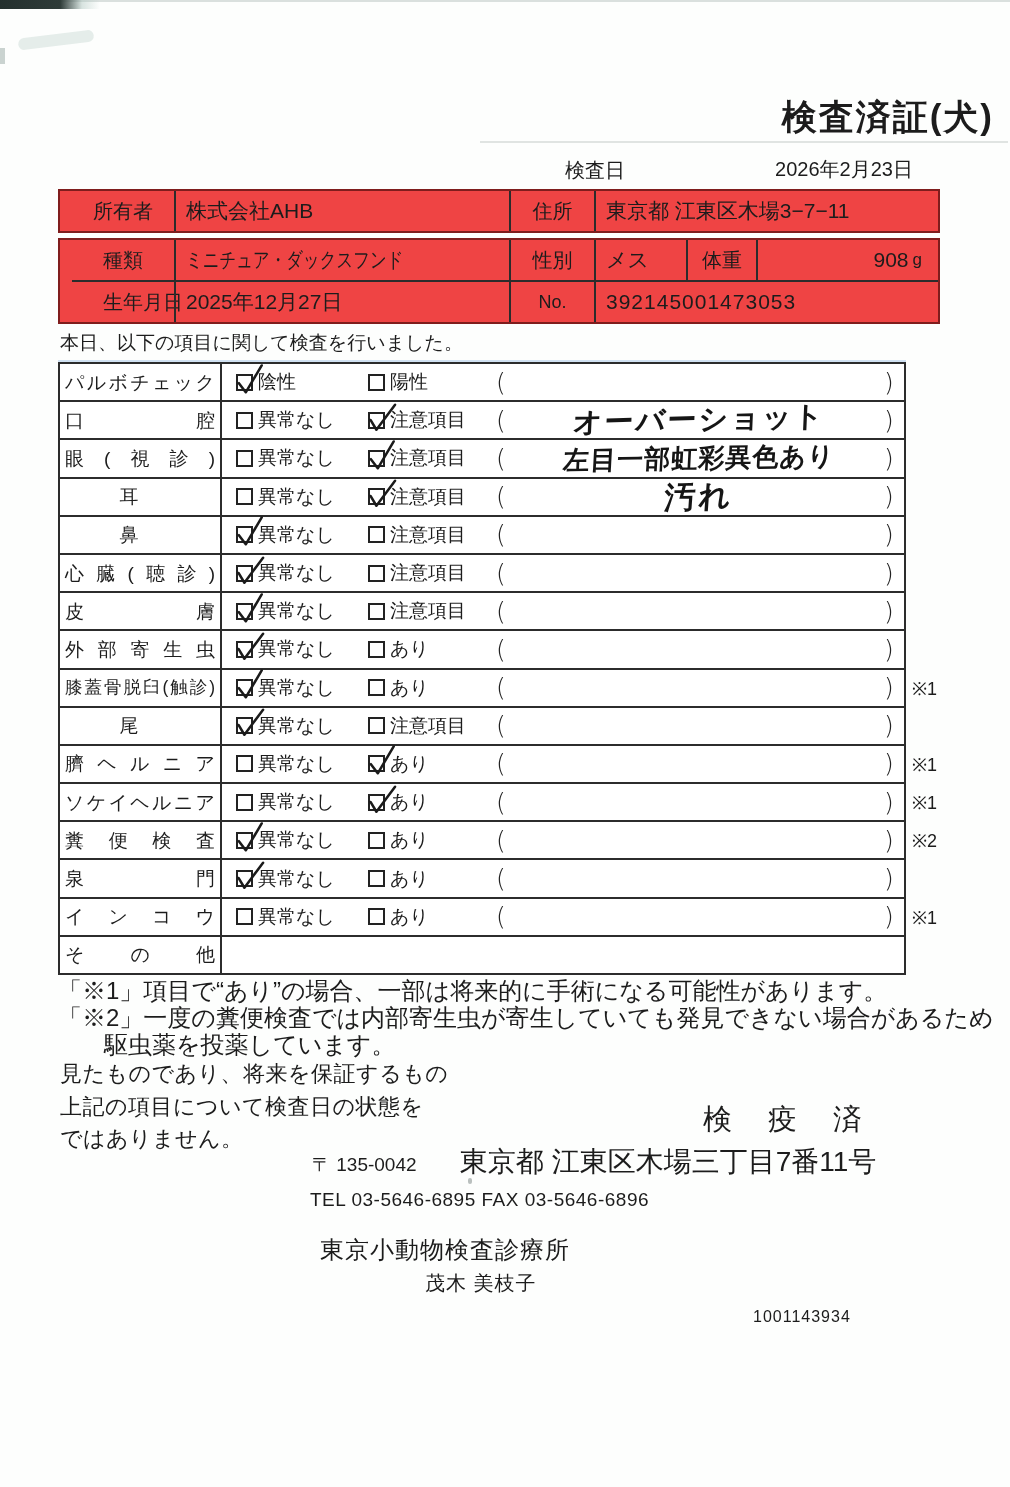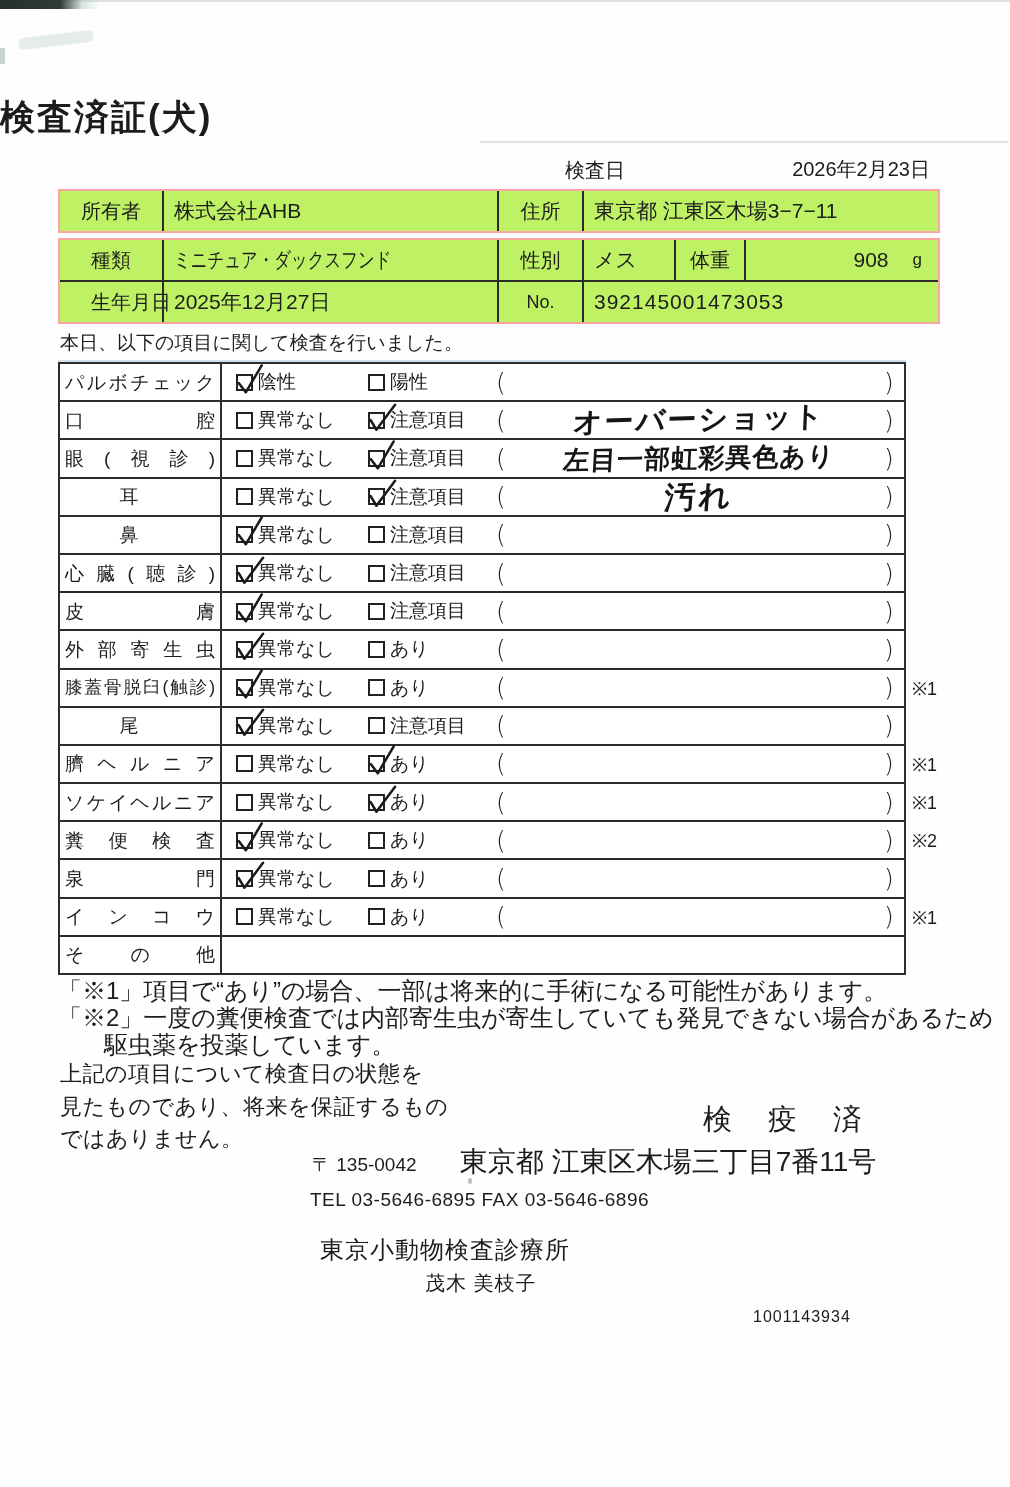--- a/index.html
+++ b/index.html
@@ -10,45 +10,45 @@
   .top-hairline{position:absolute;left:0;top:0;right:0;height:2px;background:rgba(160,175,170,.38);}
   .corner-bar{position:absolute;left:0;top:0;width:100px;height:9px;
       background:linear-gradient(90deg,#24302e 0%,#2e3b38 60%,rgba(170,195,188,.45) 82%,rgba(170,195,188,0) 100%);}
   .smudge{position:absolute;left:18px;top:34px;width:76px;height:12px;border-radius:8px;
       background:rgba(170,195,188,.28);transform:rotate(-7deg);}
   .edge-tick{position:absolute;left:0;top:48px;width:5px;height:16px;background:rgba(140,160,153,.45);}
   .faint-line{position:absolute;left:480px;top:141px;width:528px;height:2px;background:rgba(140,152,148,.25);}
   .blue-line{position:absolute;left:58px;width:848px;height:2px;background:rgba(95,150,215,.28);}
 
   
-  .title{position:absolute;left:0;right:16px;top:94px;text-align:left;
+  .title{position:absolute;left:0;right:16px;top:94px;text-align:right;
       font-size:35px;font-weight:600;letter-spacing:2px;}
   .date-label{position:absolute;left:565px;top:157px;font-size:20px;}
-  .date-value{position:absolute;left:758px;width:172px;top:156px;font-size:20px;text-align:right;}
+  .date-value{position:absolute;left:758px;width:172px;top:156px;font-size:20px;text-align:center;}
 
   
-  .tbl{position:absolute;left:58px;width:882px;border:2px solid #fca5a5;box-sizing:border-box;background:#bef264;}
+  .tbl{position:absolute;left:58px;width:882px;border:2px solid #7f1d1d;box-sizing:border-box;background:#ef4444;padding-left:12px;}
   .trow{display:flex;align-items:stretch;}
   .trow + .trow{border-top:2px solid #2c2c2c;}
   .cell{display:flex;align-items:center;box-sizing:border-box;padding:0 10px;overflow:visible;white-space:nowrap;}
   .cell.bord{border-left:2px solid #2c2c2c;}
   .cell.lab{justify-content:center;font-size:20px;padding:0 6px;}
   .cell.val{font-size:21px;}
   .tbl1{top:189px;height:44px;}
   .tbl2{top:238px;height:86px;}
   .tbl1 .trow,.tbl2 .trow{height:40px;}
   .w-lab{width:102px;flex:none;}
   .w-big{width:335px;flex:none;}
   .w-mid{width:85px;flex:none;}
   .w-sex{width:92px;flex:none;}
   .w-wlab{width:70px;flex:none;}
   .w-rest{flex:1;}
   .justify-lab{width:100%;text-align:justify;text-align-last:justify;margin-left:40px;}
   .condensed{display:inline-block;transform:scaleX(.78);transform-origin:left center;}
-  .weight-cell{justify-content:flex-end;gap:24px;padding-right:16px;}
+  .weight-cell{justify-content:flex-end;gap:4px;padding-right:16px;}
   .unit{font-size:17px;}
   .no-num{font-size:22px;letter-spacing:1px;}
 
   .intro{position:absolute;left:60px;top:330px;font-size:19px;}
 
   
   .checklist{position:absolute;left:58px;top:362px;width:848px;border:2px solid #2c2c2c;
       box-sizing:border-box;background:#fff;}
   .crow{position:relative;height:36.2px;}
   .crow + .crow{border-top:2px solid #2c2c2c;}
@@ -444,22 +444,22 @@
       </div>
     </div>
 
   <div class="footnotes">
     <div>「※1」項目で“あり”の場合、一部は将来的に手術になる可能性があります。</div>
     <div>「※2」一度の糞便検査では内部寄生虫が寄生していても発見できない場合があるため</div>
     <div class="fn-indent">駆虫薬を投薬しています。</div>
   </div>
 
   <div class="disclaimer">
+    <div>見たものであり、将来を保証するもの</div>
     <div>上記の項目について検査日の状態を</div>
-    <div>見たものであり、将来を保証するもの</div>
     <div>ではありません。</div>
   </div>
 
   <div class="stamp">検 疫 済</div>
 
   <div class="postal">
     <span>〒 135-0042</span>
     <span class="addr2">東京都 江東区木場三丁目7番11号</span>
   </div>
   <div class="telfax">TEL 03-5646-6895  FAX 03-5646-6896</div>

